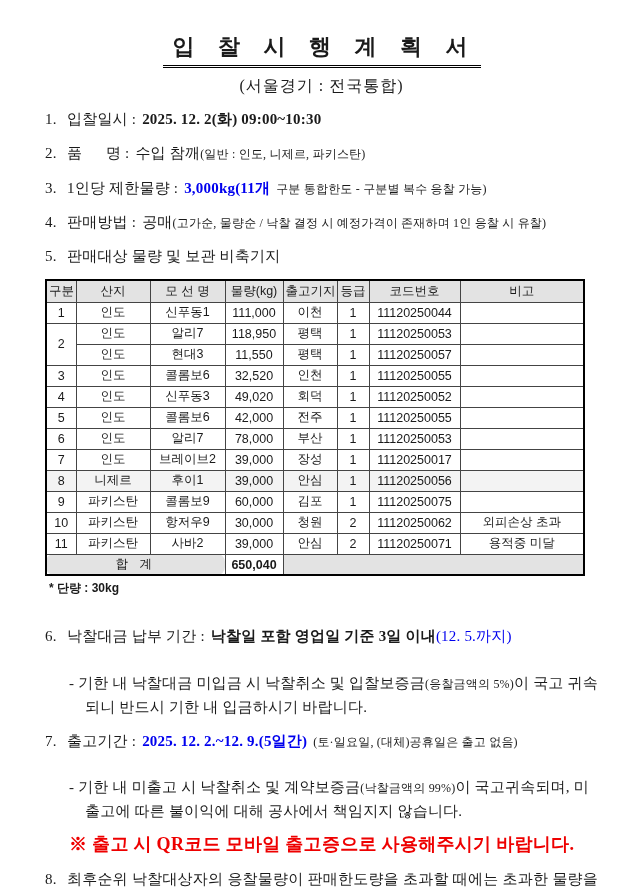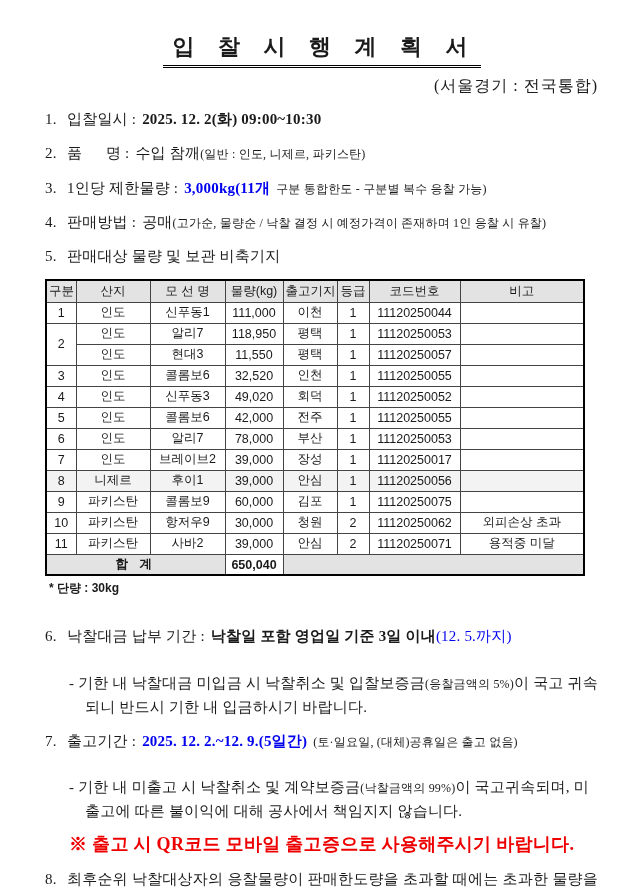--- a/index.html
+++ b/index.html
@@ -13,21 +13,21 @@
     font-family:"Liberation Serif","DejaVu Serif",serif;
     color:var(--ink);
   }
   .page{width:634px;height:893px;padding:32px 36px 20px 45px;background:#fff;}
   
   .title-wrap{text-align:center;margin-bottom:8px;}
   .doc-title{
     display:inline-block;font-size:22px;font-weight:bold;letter-spacing:9px;
     padding:0 4px 3px 10px;border-bottom:3px double #000;
   }
-  .doc-subtitle{text-align:right;font-size:16px;letter-spacing:1px;margin-top:7px;margin-bottom:10px;}
+  .doc-subtitle{text-align:center;font-size:16px;letter-spacing:1px;margin-top:7px;margin-bottom:10px;}
   
   .line{font-size:15px;letter-spacing:.2px;margin:11px 0;padding-left:22px;line-height:1.55;}
   .line .num{display:inline-block;width:22px;margin-left:-22px;}
   .gap{display:inline-block;width:6px;}
   .bold{font-weight:bold;}
   .blue{color:var(--blue);}
   .red{color:var(--red);}
   .small{font-size:12px;}
   .sub{font-size:15px;letter-spacing:.2px;margin:22px 0 8px 0;padding-left:40px;text-indent:-16px;line-height:1.6;}
   .redline{font-size:18px;font-weight:bold;margin:9px 0 12px 24px;letter-spacing:.3px;}
@@ -40,21 +40,21 @@
   }
   table.spec th,table.spec td{
     border:1px solid var(--border);font-size:12.5px;text-align:center;
     height:21px;padding:0 2px;overflow:hidden;white-space:nowrap;
   }
   table.spec thead th{background:var(--hdr-bg);font-weight:normal;height:22px;}
   td.c-qty{text-align:right;padding-right:9px;}
   td.c-note{font-size:11px;}
   tr.shaded td{background:var(--shade-bg);}
   tfoot td{height:24px;}
-  td.total-label{background:var(--hdr-bg);font-weight:bold;letter-spacing:4px;}
+  td.total-label{background:var(--hdr-bg);font-weight:normal;letter-spacing:4px;border-radius:8px;}
   td.total-qty{font-weight:bold;text-align:right;padding-right:9px;}
   td.total-rest{background:var(--hdr-bg);}
   .unit-note{
     font-family:"Liberation Sans","DejaVu Sans",sans-serif;
     font-size:12px;font-weight:bold;margin:4px 0 28px 4px;
   }
 </style>
 </head>
 <body>
 

